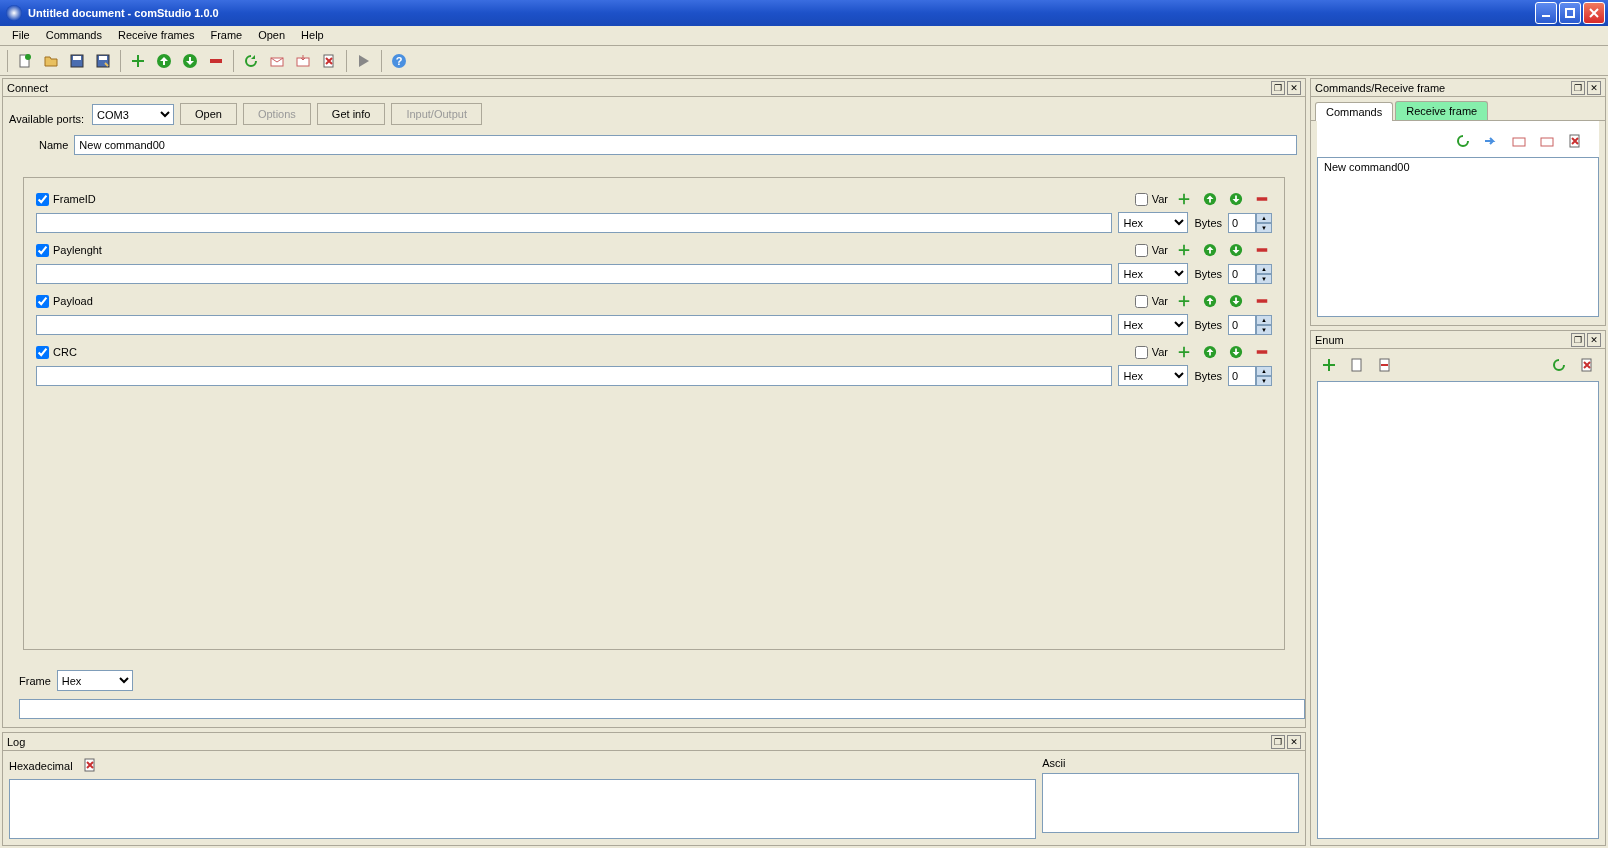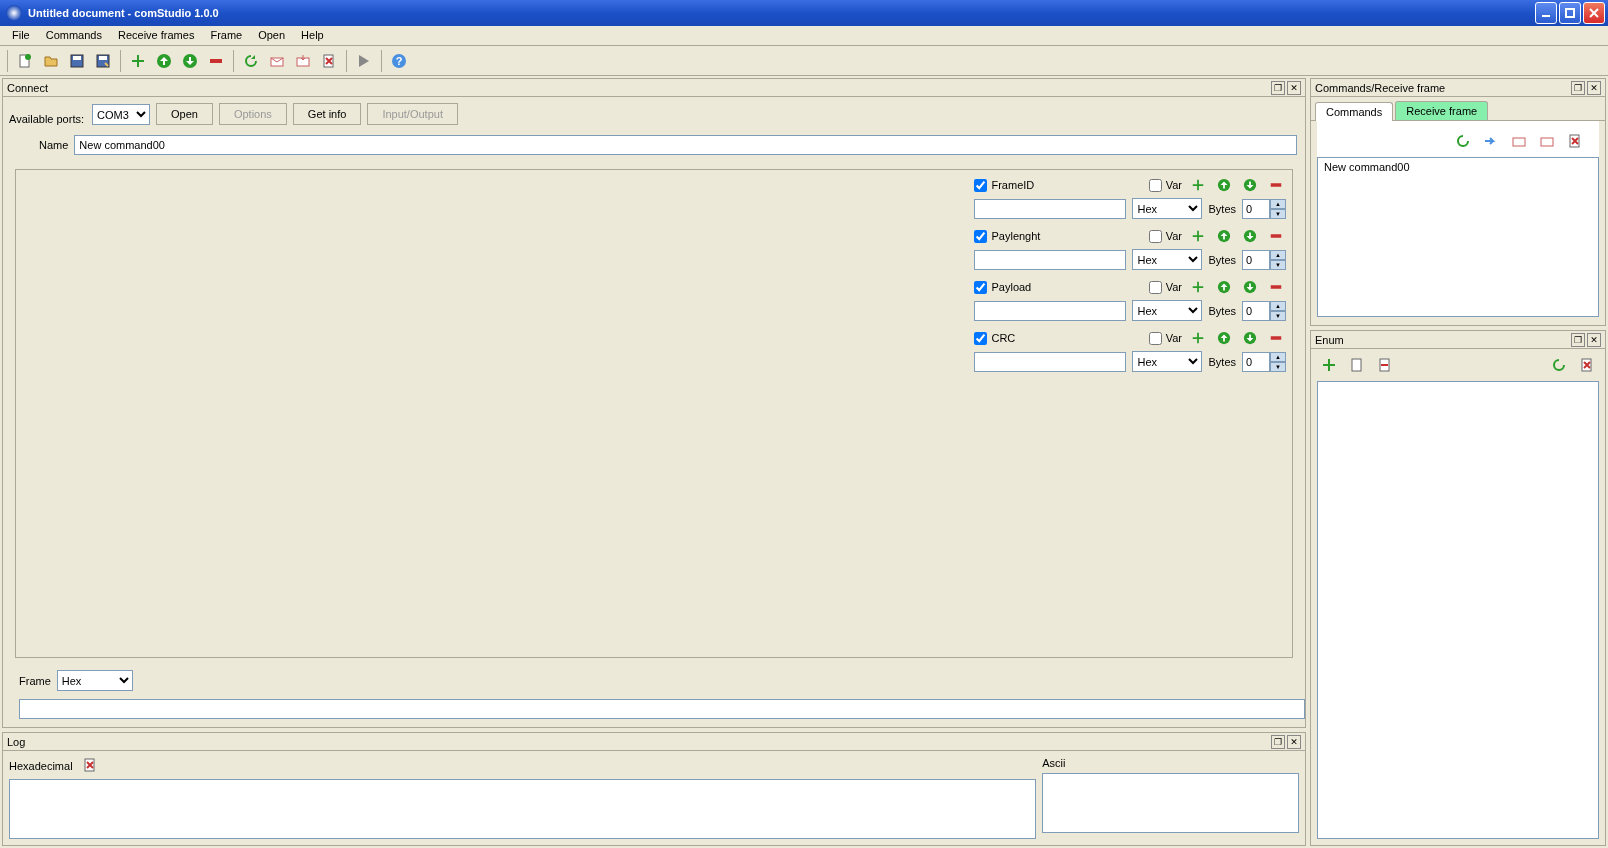--- a/index.html
+++ b/index.html
@@ -78,21 +78,21 @@
 .enum-list { flex: 1; border: 1px solid #7f9db9; background: #fff; margin: 0 6px 6px 6px; }
 
 
 .log-body { display: flex; padding: 6px; gap: 6px; }
 .log-col { display: flex; flex-direction: column; gap: 4px; }
 .log-col.hex { flex: 6; }
 .log-col.ascii { flex: 1.5; }
 .log-col .header { display: flex; align-items: center; gap: 9px; }
 .log-box { height: 60px; border: 1px solid #7f9db9; background: #fff; }
 
-.group-box { border: 1px solid #aca899; margin: 4px; padding: 6px; align-items: flex-end; }
+.group-box { border: 1px solid #aca899; margin: 12px; padding: 12px; }
 
 
 .ico-plus { fill: #2a9d2a; }
 .ico-minus { fill: #c93030; }
 </style>
 </head>
 <body>
 
 <div class="titlebar">
   <div class="app-icon"></div>
@@ -217,21 +217,21 @@
   <div class="left-col">
 
     <div class="panel" style="flex:1;display:flex;flex-direction:column;">
       <div class="panel-header">
         <span class="title">Connect</span>
         <span class="pbtn">❐</span>
         <span class="pbtn">✕</span>
       </div>
       <div class="connect-toolbar">
         <label>Available ports:</label>
-        <select class="combo" style="width:58px"><option>COM3</option></select>
+        <select class="combo" style="width:82px"><option>COM3</option></select>
         <button class="btn">Open</button>
         <button class="btn disabled">Options</button>
         <button class="btn">Get info</button>
         <button class="btn disabled">Input/Output</button>
       </div>
 
       <div class="form-area">
         <div class="name-row">
           <label>Name</label>
           <input type="text" value="New command00" style="">

